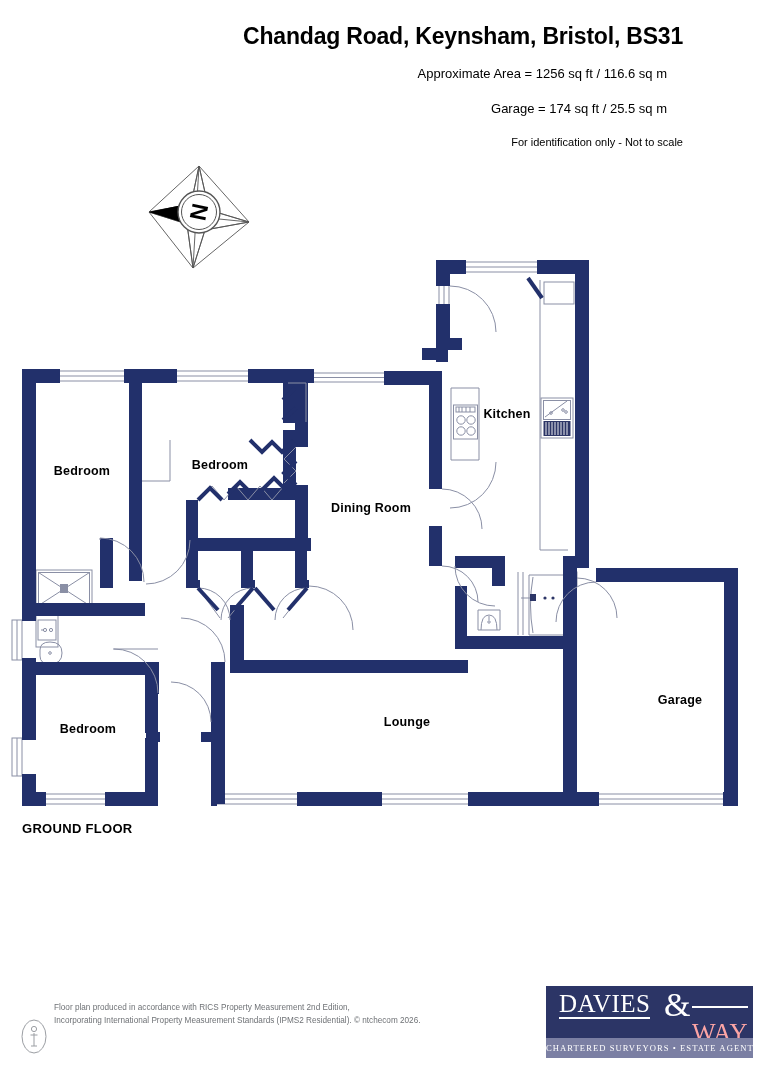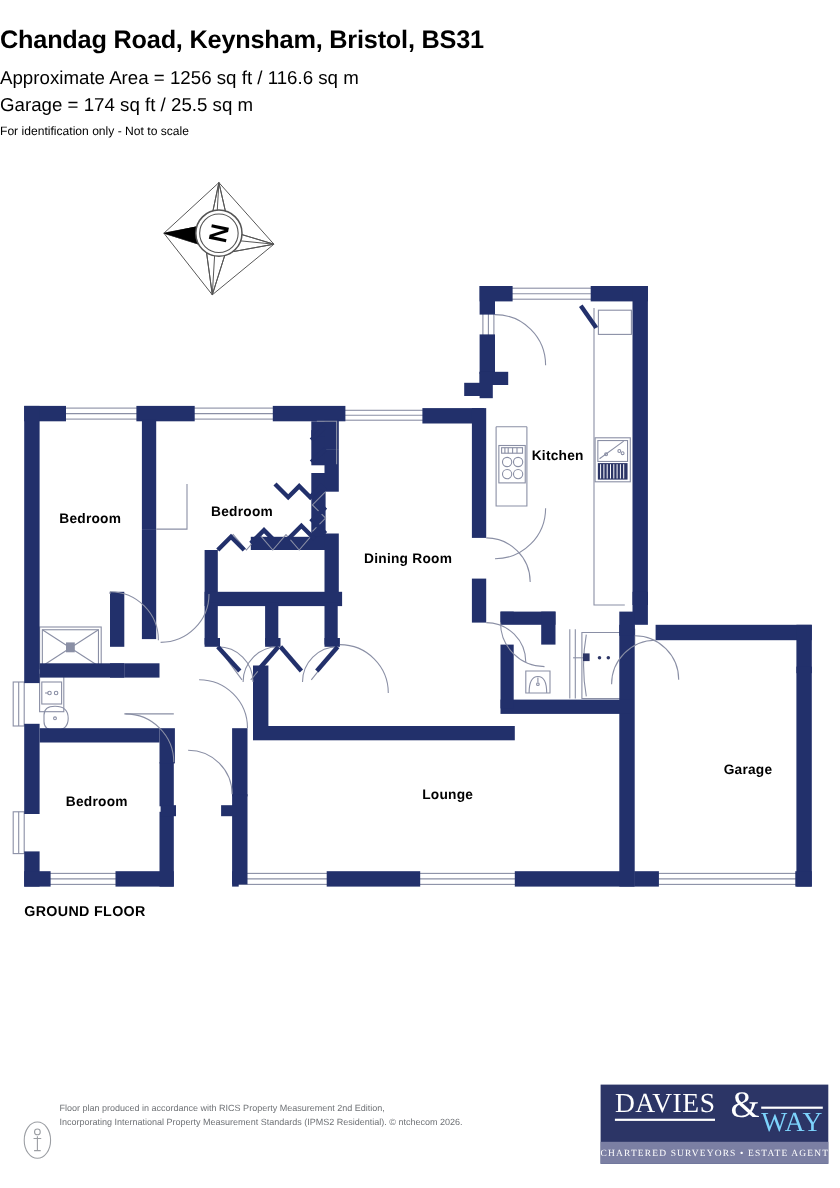--- a/index.html
+++ b/index.html
@@ -16,34 +16,35 @@
     color: #000000;
     overflow: hidden;
   }
 
   
   #header {
     position: absolute;
     top: 0; left: 0;
     width: 688px;
     padding-top: 24px;
+    text-align: right;
     padding-right: 5px;
     box-sizing: border-box;
   }
   #plan-title {
     font-size: 23px;
     font-weight: bold;
     letter-spacing: -0.2px;
     margin: 0 0 10px 0;
     line-height: 1.1;
   }
   .area-line {
-    font-size: 17px;
+    font-size: 13px;
     line-height: 1.45;
-    margin: 0;
+    margin: 16px;
   }
   #disclaimer {
     font-size: 11px;
     margin-top: 4px;
     line-height: 1.3;
   }
 
   
   #compass {
     position: absolute;
@@ -155,24 +156,24 @@
     font-size: 34px;
     color: #ffffff;
     line-height: 1.0;
   }
   #logo-way {
     position: absolute;
     left: 146px;
     top: 20px;
     font-family: "Liberation Serif", serif;
     font-size: 25px;
-    color: #7dd3fc;
+    color: #fca5a5;
     letter-spacing: 0.5px;
     border-top: 2px solid #ffffff;
-    padding-top: 0;
+    padding-top: 12px;
     line-height: 1.0;
   }
 </style>
 </head>
 <body>
 
 <div id="header">
   <div id="plan-title">Chandag Road, Keynsham, Bristol, BS31</div>
   <div class="area-line">Approximate Area = 1256 sq ft / 116.6 sq m</div>
   <div class="area-line">Garage = 174 sq ft / 25.5 sq m</div>

